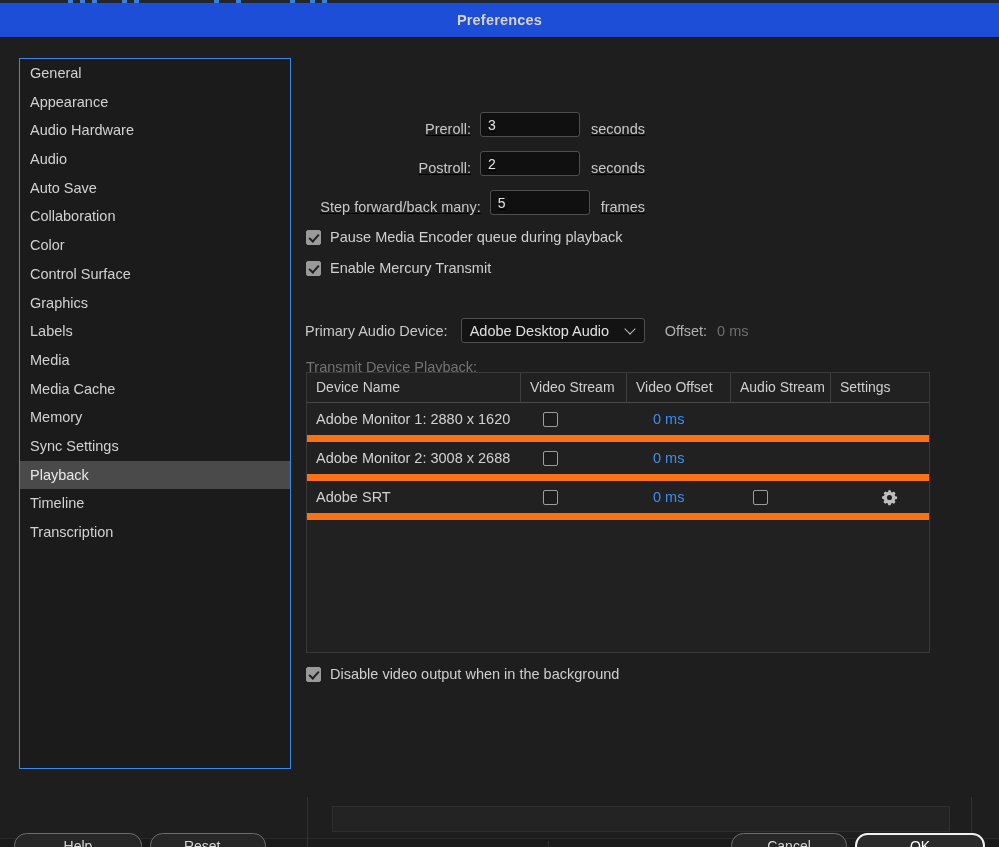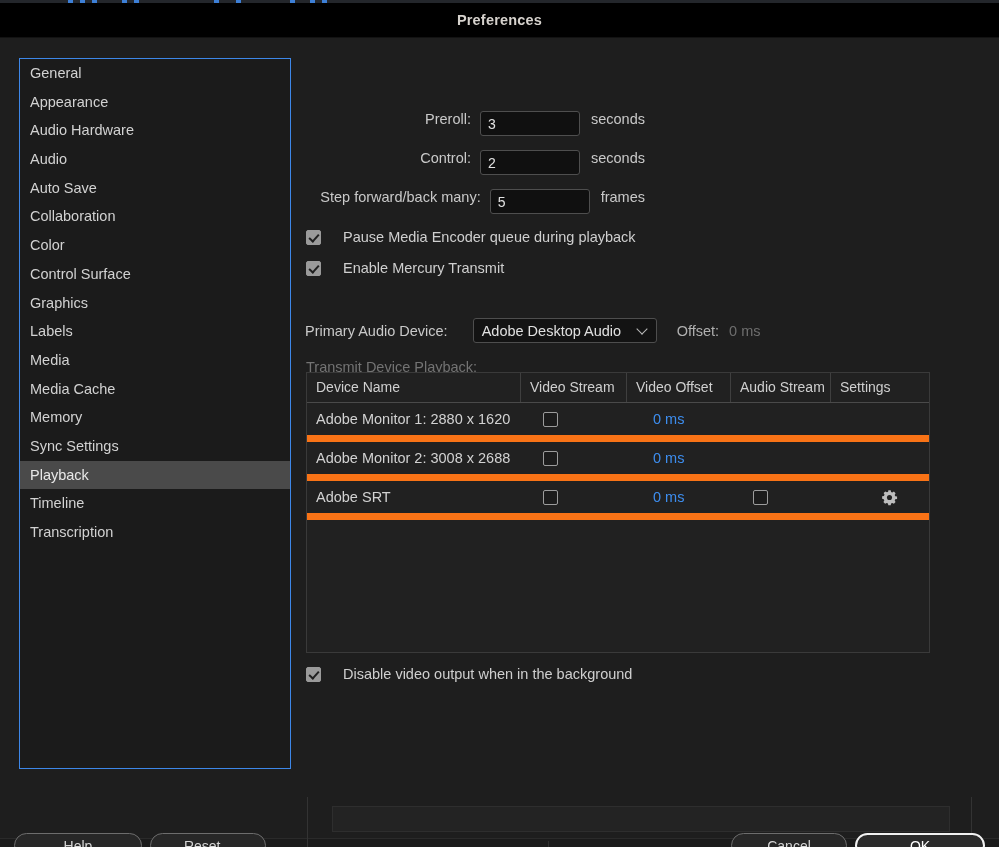--- a/index.html
+++ b/index.html
@@ -52,21 +52,21 @@
   #prefs-window {
     position: absolute;
     left: 0; top: 3px;
     width: 999px;
     height: 835px;
     background: #1e1e1e;
     box-sizing: border-box;
   }
   #title-bar {
     height: 34px;
-    background: #000000;
+    background: #1d4ed8;
     display: flex;
     align-items: center;
     justify-content: center;
     border-bottom: 1px solid #121212;
   }
   #title-bar .title-text {
     color: #d6d2cd;
     font-size: 14.5px;
     font-weight: bold;
     letter-spacing: 0.2px;
@@ -106,22 +106,23 @@
   #settings-pane {
     position: absolute;
     left: 305px; top: 20px;
     width: 672px;
     height: 711px;
   }
 
   .field-row {
     position: absolute;
     display: flex;
-    align-items: flex-start;
+    align-items: flex-end;
     height: 26px;
+    text-decoration: underline;
   }
   .field-label {
     color: #c9c9c9;
     font-size: 14.5px;
     text-align: right;
     white-space: nowrap;
   }
   .num-input {
     width: 100px;
     height: 25px;
@@ -140,21 +141,20 @@
     font-size: 14.5px;
     margin-left: 11px;
     white-space: nowrap;
   }
 
   
   .check-row {
     position: absolute;
     display: flex;
     align-items: center;
-    gap: 13px;
   }
   .checkbox {
     width: 15px; height: 15px;
     border-radius: 2px;
     box-sizing: border-box;
     flex: 0 0 auto;
     position: relative;
   }
   .checkbox.checked {
     background: #9a9a9a;
@@ -187,21 +187,21 @@
     display: flex;
     align-items: center;
   }
   #audio-device-row .lbl {
     color: #c9c9c9;
     font-size: 14.5px;
     white-space: nowrap;
   }
   .select-box {
     position: relative;
-    margin-left: 25px;
+    margin-left: 13px;
     width: 184px;
     height: 25px;
     background: #131313;
     border: 1px solid #4e4e4e;
     border-radius: 3px;
     display: flex;
     align-items: center;
     box-sizing: border-box;
   }
   .select-box .sel-text {
@@ -410,21 +410,21 @@
 
     <div id="settings-pane">
 
       <div class="field-row" style="left:0px; top:53px; width:340px; justify-content:flex-end;">
         <span class="field-label">Preroll:</span>
         <input class="num-input" type="text" id="preroll-input" style="margin-left: 9px;" value="3">
         <span class="unit-label">seconds</span>
       </div>
 
       <div class="field-row" style="left:0px; top:92px; width:340px; justify-content:flex-end;">
-        <span class="field-label">Control:</span>
+        <span class="field-label">Postroll:</span>
         <input class="num-input" type="text" id="postroll-input" style="margin-left: 9px;" value="2">
         <span class="unit-label">seconds</span>
       </div>
 
       <div class="field-row" style="left:0px; top:131px; width:340px; justify-content:flex-end;">
         <span class="field-label">Step forward/back many:</span>
         <input class="num-input" type="text" id="step-input" style="margin-left: 9px;" value="5">
         <span class="unit-label">frames</span>
       </div>
 

